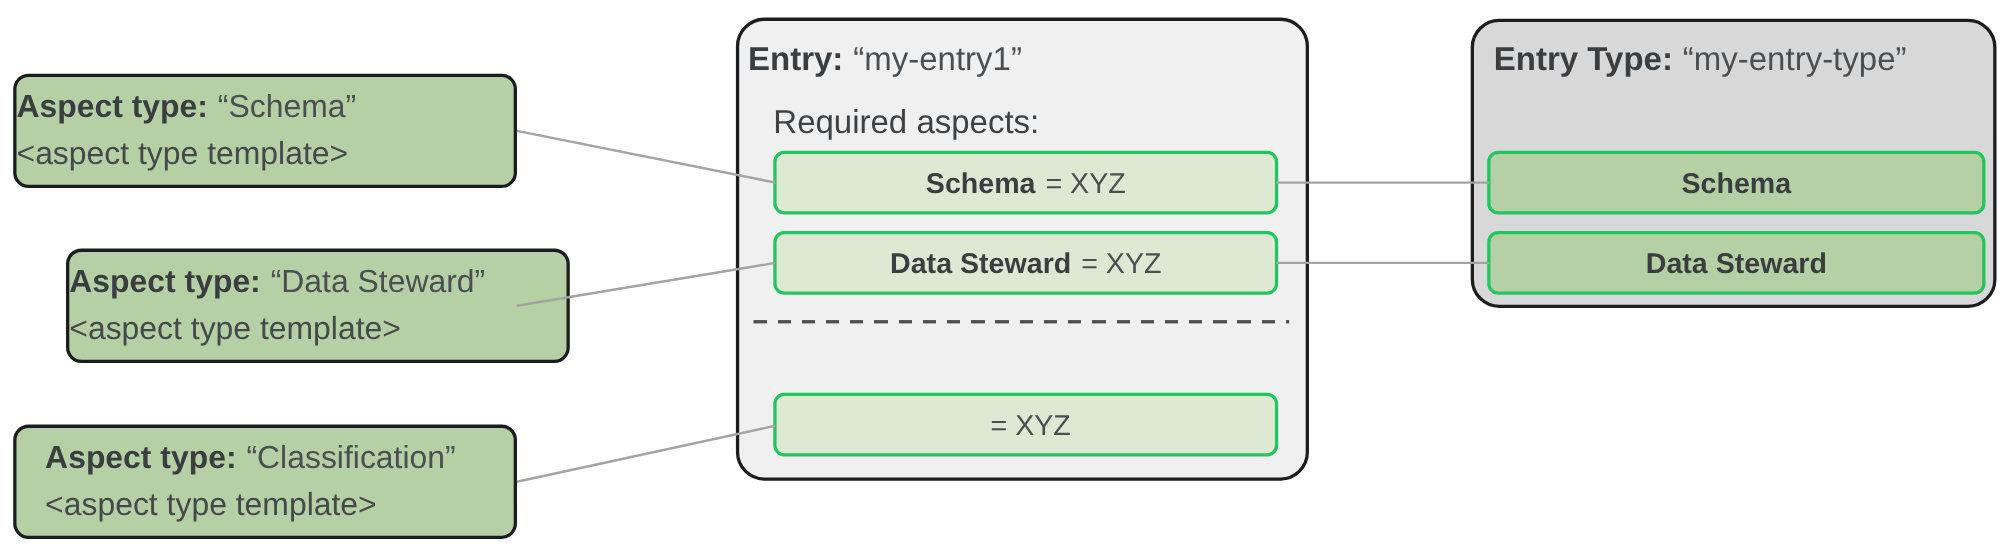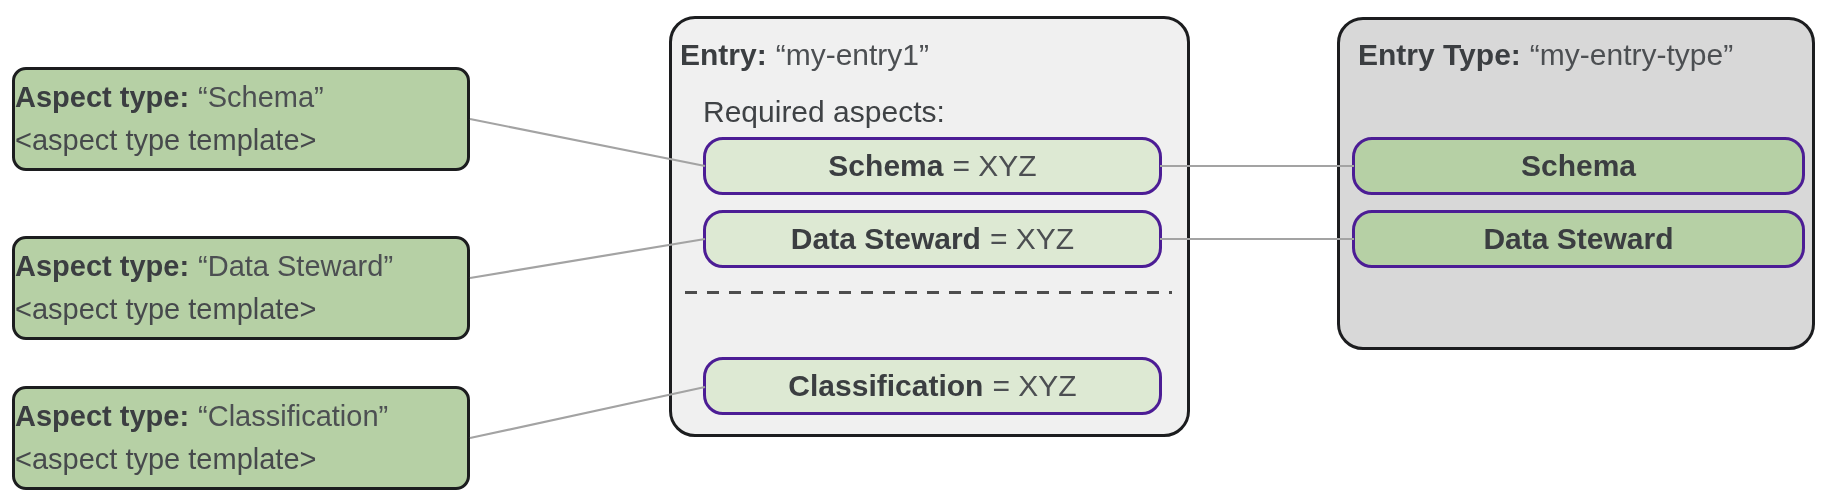--- a/index.html
+++ b/index.html
@@ -23,22 +23,22 @@
     border: 3px solid #1c1d1f;
     border-radius: 14px;
     display: flex;
     flex-direction: column;
     justify-content: center;
     gap: 11px;
     font-size: 29px;
     line-height: 1.1;
   }
   .aspect-card.pos-1 { top: 67px; }
-  .aspect-card.pos-2 { top: 236px; }
-  .aspect-card.pos-3 { top: 386px; }
+  .aspect-card.pos-2 { top: 226px; margin-left: 48px; }
+  .aspect-card.pos-3 { top: 386px; padding-left: 26px; }
 
   .bold { font-weight: 700; color: #3b3e41; }
   .val  { margin-left: 9px; color: #4c4f52; }
 
   
   .entry-card {
     left: 669px;
     top: 16px;
     width: 521px;
     height: 421px;
@@ -49,26 +49,26 @@
   }
   .entry-card .title { position: absolute; left: 8px; top: 19px; white-space: nowrap; }
   .entry-card .section-label { position: absolute; left: 31px; white-space: nowrap; color: #3f4245; }
   .entry-card .label-required { top: 76px; }
   .entry-card .label-optional { top: 303px; }
 
   .chip {
     position: absolute;
     box-sizing: border-box;
     background: #dde9d3;
-    border: 3px solid #4c1d95;
-    border-radius: 20px;
+    border: 3px solid #22c55e;
+    border-radius: 10px;
     display: flex;
     align-items: center;
     justify-content: center;
-    font-size: 30px;
+    font-size: 26px;
     white-space: nowrap;
   }
   .entry-card .chip { left: 31px; width: 459px; height: 58px; }
   .entry-card .chip-schema { top: 118px; }
   .entry-card .chip-data-steward { top: 191px; }
   .entry-card .chip-classification { top: 338px; }
 
   .divider {
     position: absolute;
     left: 13px;
@@ -76,21 +76,21 @@
     width: 487px;
     height: 3px;
     background: repeating-linear-gradient(90deg, #4d4d4d 0 12px, transparent 12px 22px);
   }
 
   
   .entry-type-card {
     left: 1337px;
     top: 17px;
     width: 478px;
-    height: 333px;
+    height: 263px;
     background: #d8d8d8;
     border: 3px solid #1c1d1f;
     border-radius: 26px;
     font-size: 30px;
   }
   .entry-type-card .title { position: absolute; left: 18px; top: 18px; white-space: nowrap; }
   .entry-type-card .section-label { position: absolute; left: 18px; top: 77px; white-space: nowrap; color: #3f4245; }
   .entry-type-card .chip {
     left: 12px;
     width: 453px;
@@ -144,21 +144,20 @@
 
     <div class="chip chip-data-steward">
         <span class="bold">Data Steward</span>
         <span class="val">= XYZ</span>
       </div>
 
     <div class="divider"></div>
 
 
     <div class="chip chip-classification">
-        <span class="bold">Classification</span>
         <span class="val">= XYZ</span>
       </div>
   </div>
 
   <div class="card entry-type-card">
     <div class="title"><span class="bold">Entry Type:</span><span class="val">“my-entry-type”</span></div>
 
 
     <div class="chip chip-schema">Schema</div>
 

